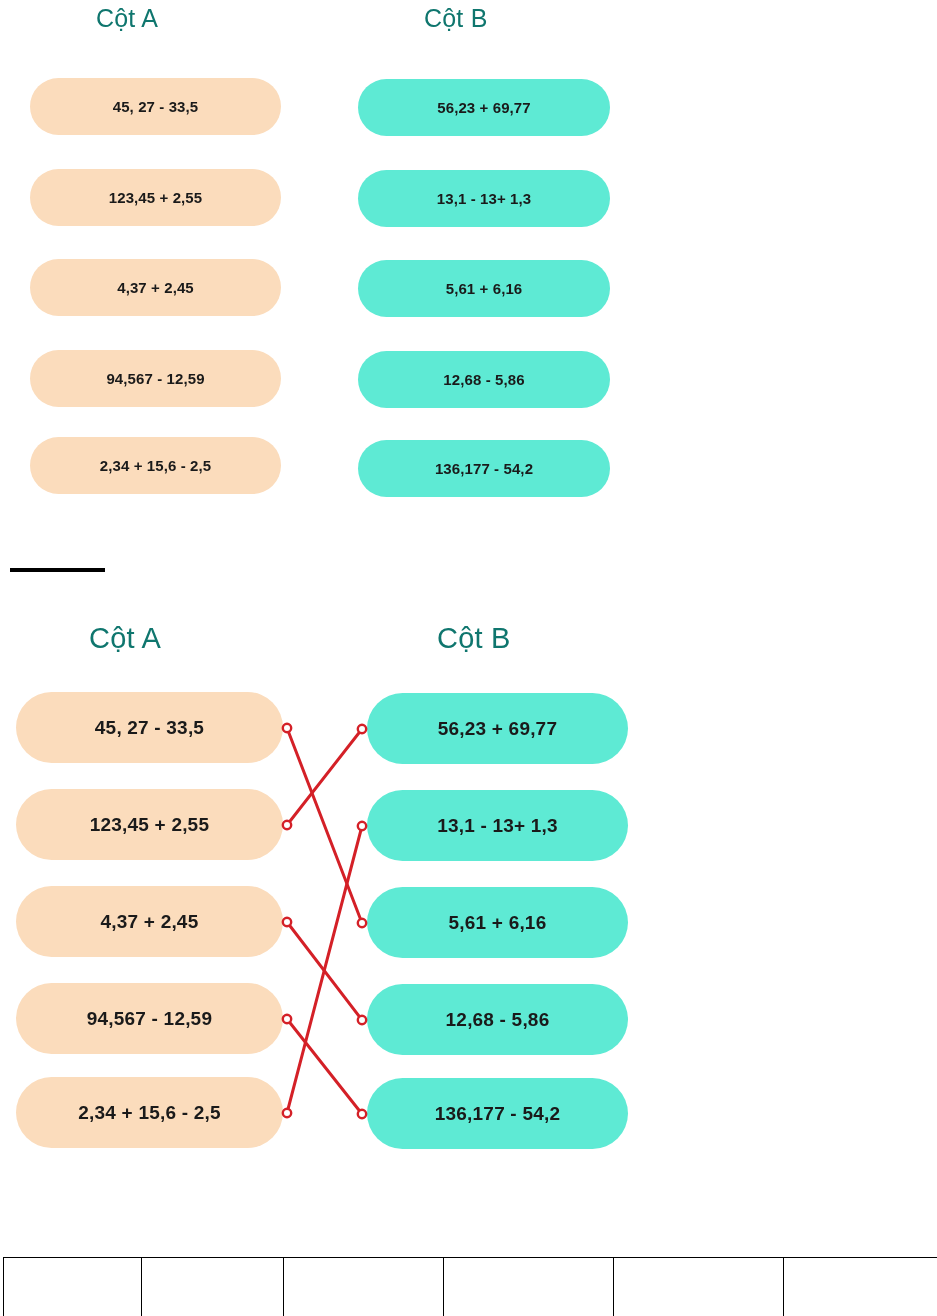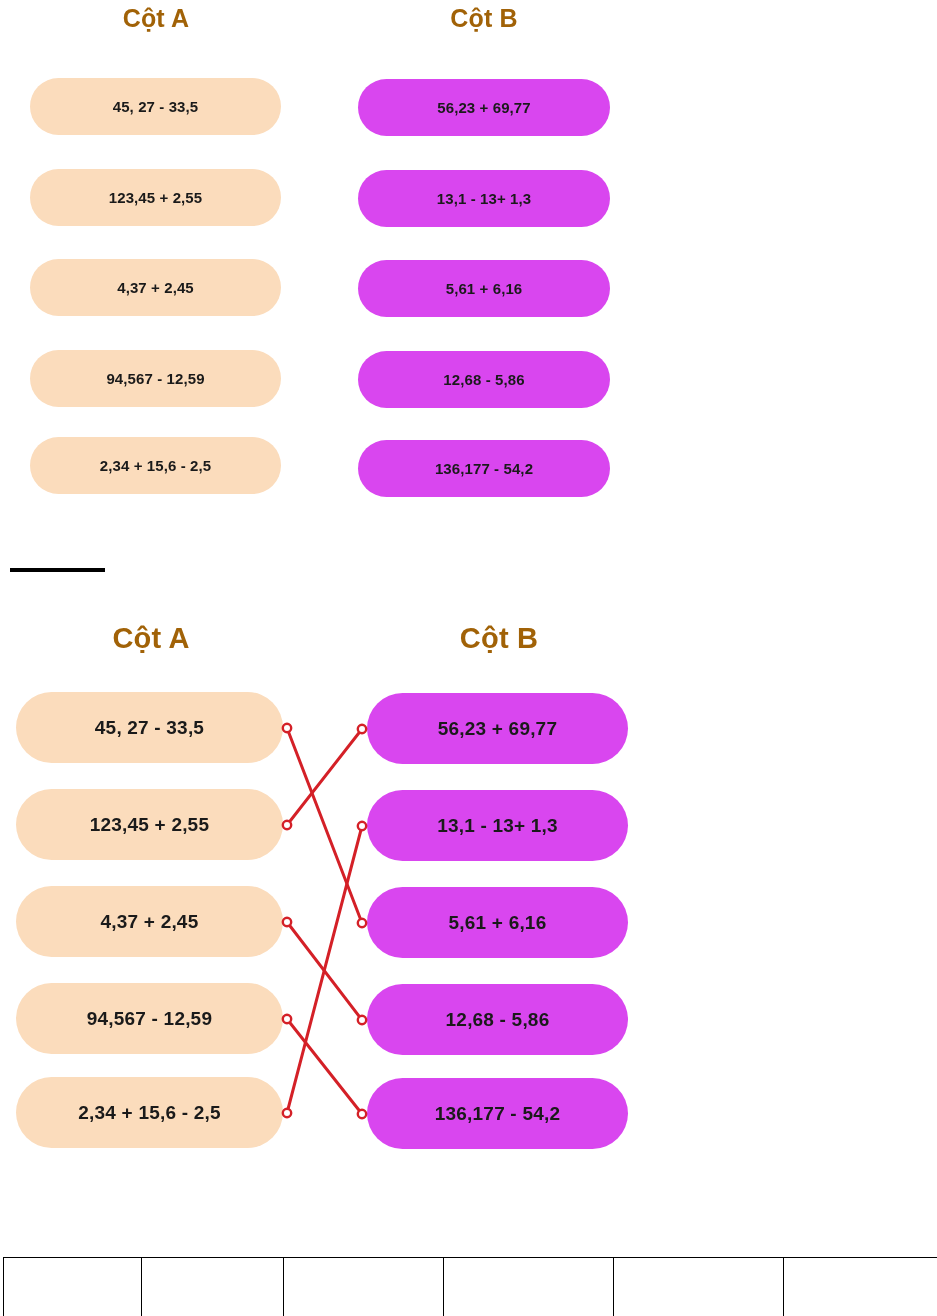--- a/index.html
+++ b/index.html
@@ -23,28 +23,27 @@
     display: flex;
     align-items: center;
     justify-content: center;
     box-sizing: border-box;
     border-radius: 999px;
     text-align: left;
     white-space: nowrap;
     color: #1a1a1a;
   }
   .pill.a { background: #fbdcbc; }
-  .pill.b { background: #d946ef; }
+  .pill.b { background: #5eead4; }
 
   .col-head {
     position: absolute;
-    font-weight: bold;
-    color: #a16207;
+    font-weight: normal;
+    color: #0f766e;
     white-space: nowrap;
-    text-align: center;
   }
 
   
   #section-top {
     position: absolute;
     left: 0;
     top: 0;
     width: 937px;
     height: 540px;
   }

